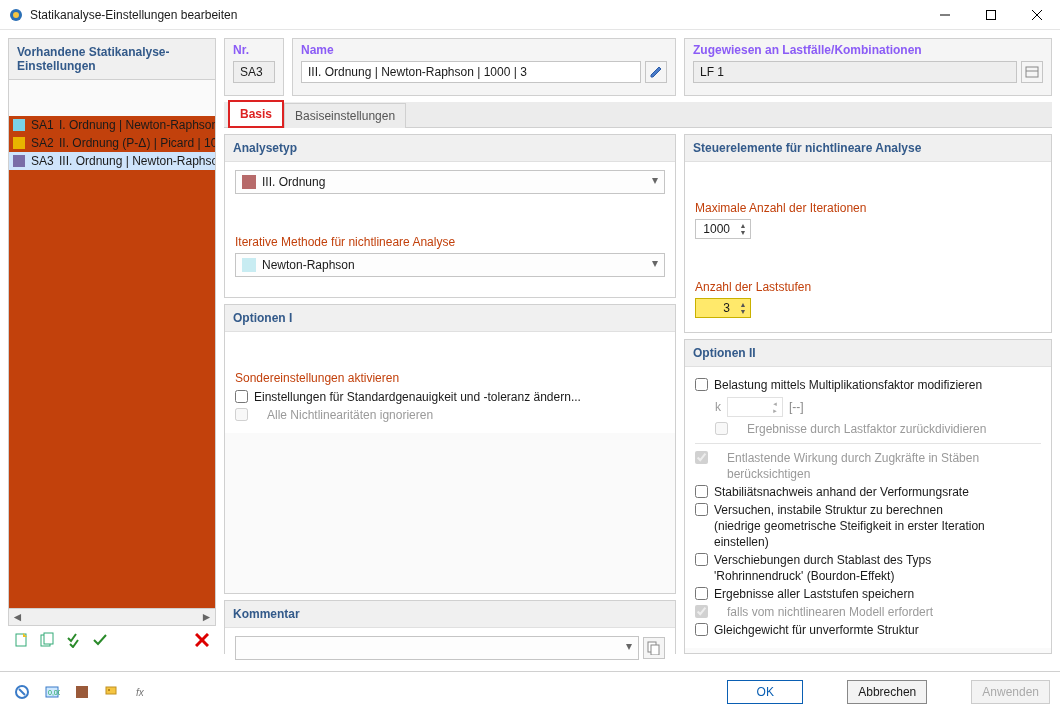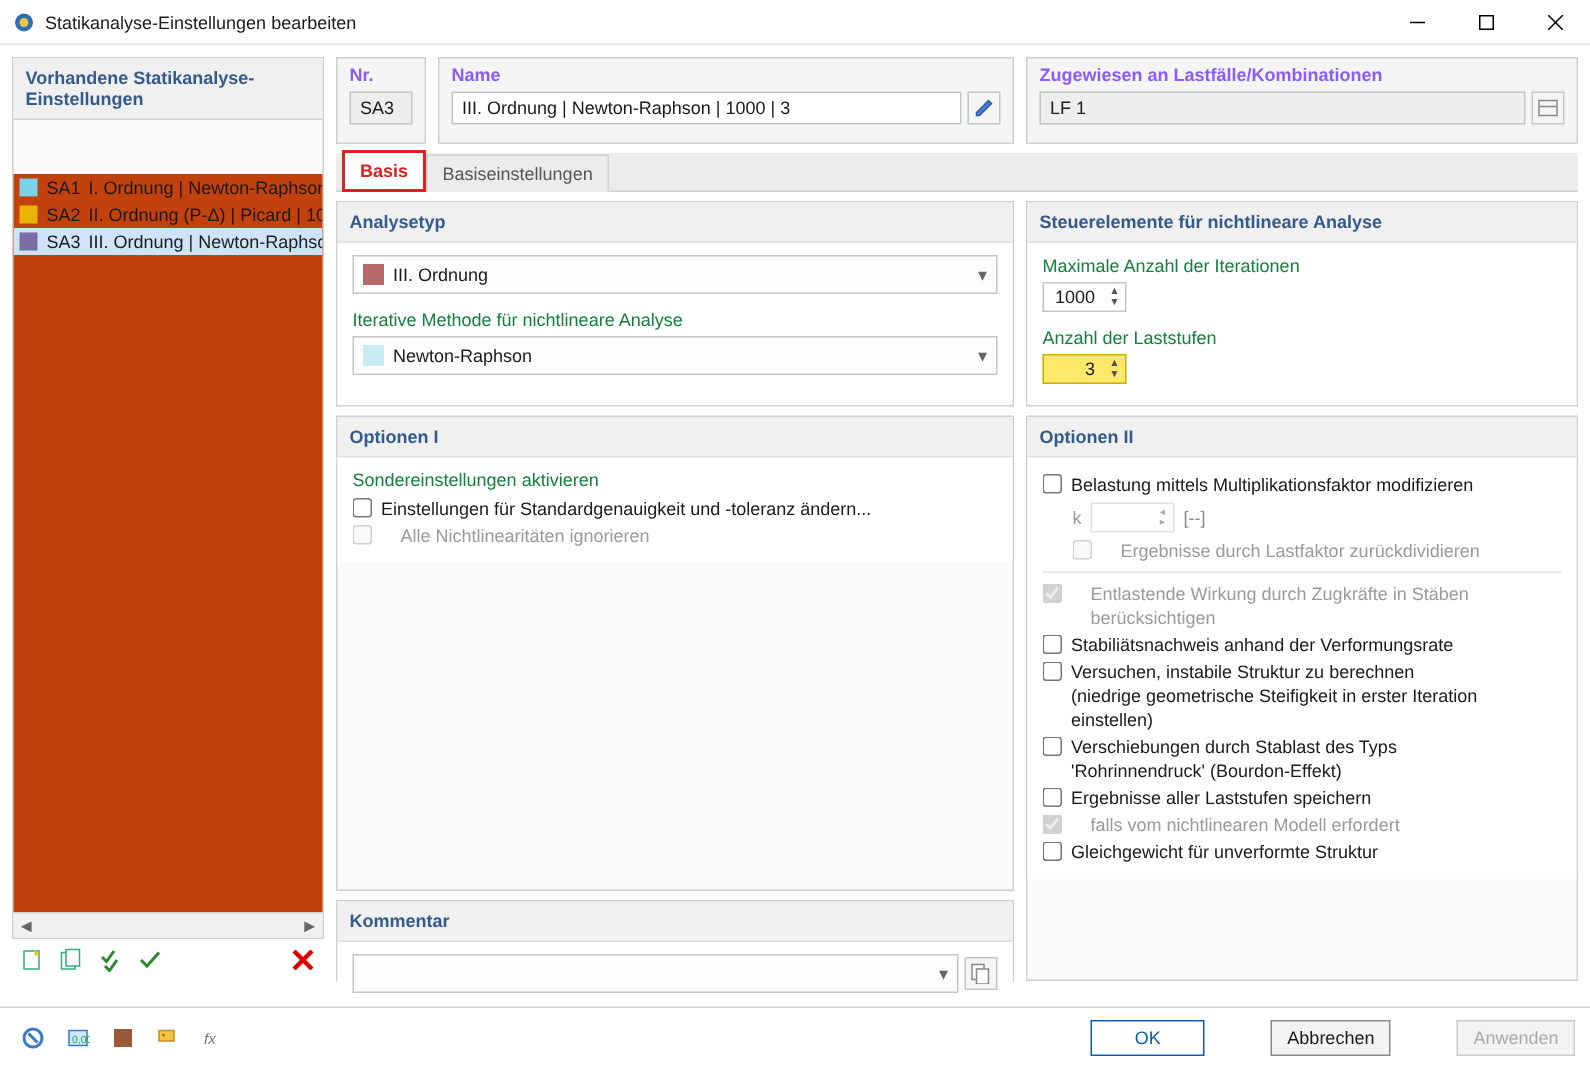--- a/index.html
+++ b/index.html
@@ -49,22 +49,22 @@
 .tab.second { border: 1px solid #d0d0d0; border-bottom: none; background:#ececec;}
 
 
 .body { flex: 1; display: flex; gap: 8px; }
 .col { display: flex; flex-direction: column; gap: 6px; }
 .colL { flex: 1; }
 .colR { width: 368px; }
 .section { border: 1px solid #d0d0d0; background: #fafafa; }
 .section-h { font-weight: 600; color: #335a8a; padding: 6px 8px; background: #f0f0f0; border-bottom:1px solid #e0e0e0;}
 .section-b { padding: 8px 10px; background: #fff; font-size: 12px; }
-.label { color: #15803d; margin-bottom: 4px; }
-.combo { height: 24px; border: 1px solid #c5c5c5; background: #fdfdfd; display: flex; align-items: center; padding: 12px 6px; justify-content: space-between; }
+.label { color: #c2410c; margin-bottom: 4px; margin-top: 31px; }
+.combo { height: 24px; border: 1px solid #c5c5c5; background: #fdfdfd; display: flex; padding: 2px 6px; justify-content: space-between; }
 .combo .sw { width: 14px; height: 14px; margin-right: 6px; }
 .combo-wrap{ display:flex; align-items:center;}
 .chev { color: #666; }
 .chk { display: flex; align-items: flex-start; gap: 6px; margin: 2px 0; line-height: 16px;}
 .chk input { margin-top: 1px; }
 .chk.dis { color: #9a9a9a; gap: 19px; }
 .chk .mt{ display:block; }
 .spin { display: inline-flex; align-items: center; height: 20px; border: 1px solid #c5c5c5; background: #fff; }
 .spin .val { width: 40px; text-align: right; padding: 0 6px; }
 .spin .ar { width: 14px; display:flex; flex-direction:column; font-size:7px; line-height:7px; color:#555; align-items:center;}

